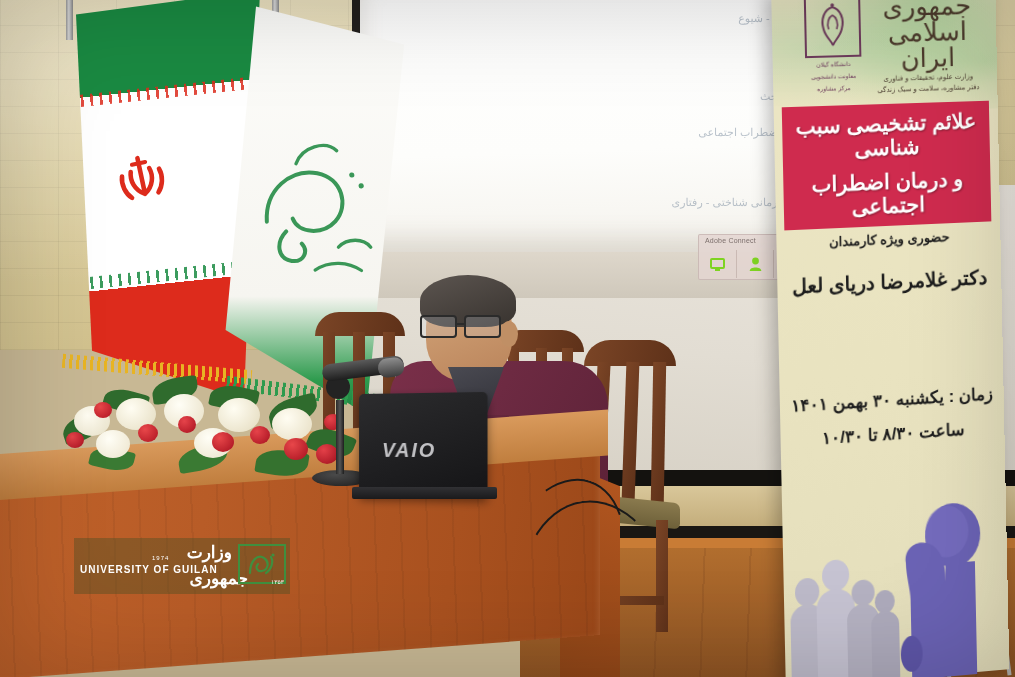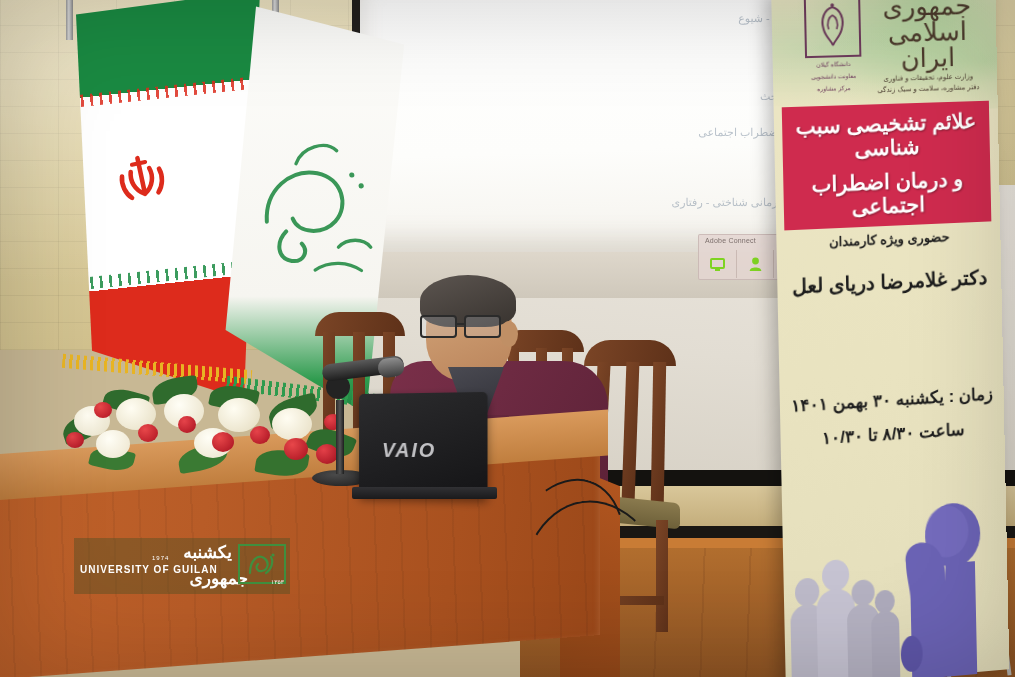--- a/index.html
+++ b/index.html
@@ -337,21 +337,21 @@
   <div class="lap-lid">
     <div class="vaio">VAIO</div>
   </div>
   <div class="lap-base"></div>
   <div class="cable" style="left:498px;top:476px;width:120px;height:190px;transform:rotate(18deg);"></div>
   <div class="cable" style="left:520px;top:500px;width:150px;height:210px;transform:rotate(-8deg);"></div>
 
   <div class="wm">
     <div class="wm-en">UNIVERSITY OF GUILAN</div>
     <div class="wm-y1">1974</div>
-    <div class="wm-fa1">یکشنبه</div>
+    <div class="wm-fa1">وزارت</div>
     <div class="wm-fa2">جمهوری</div>
     <div class="wm-mark">
       <svg width="34" height="28" viewBox="0 0 34 28">
         <path d="M5 23 C5 10 13 4 19 8 C25 12 23 20 17 21 C12 22 10 17 13 14" stroke="#3f8f3f" stroke-width="2.2" fill="none" stroke-linecap="round"></path>
         <path d="M21 23 C26 20 29 12 26 7" stroke="#3f8f3f" stroke-width="2.2" fill="none" stroke-linecap="round"></path>
         <circle cx="28" cy="5" r="1.6" fill="#3f8f3f"></circle>
       </svg>
     </div>
     <div class="wm-y2">۱۳۵۳</div>
   </div>

